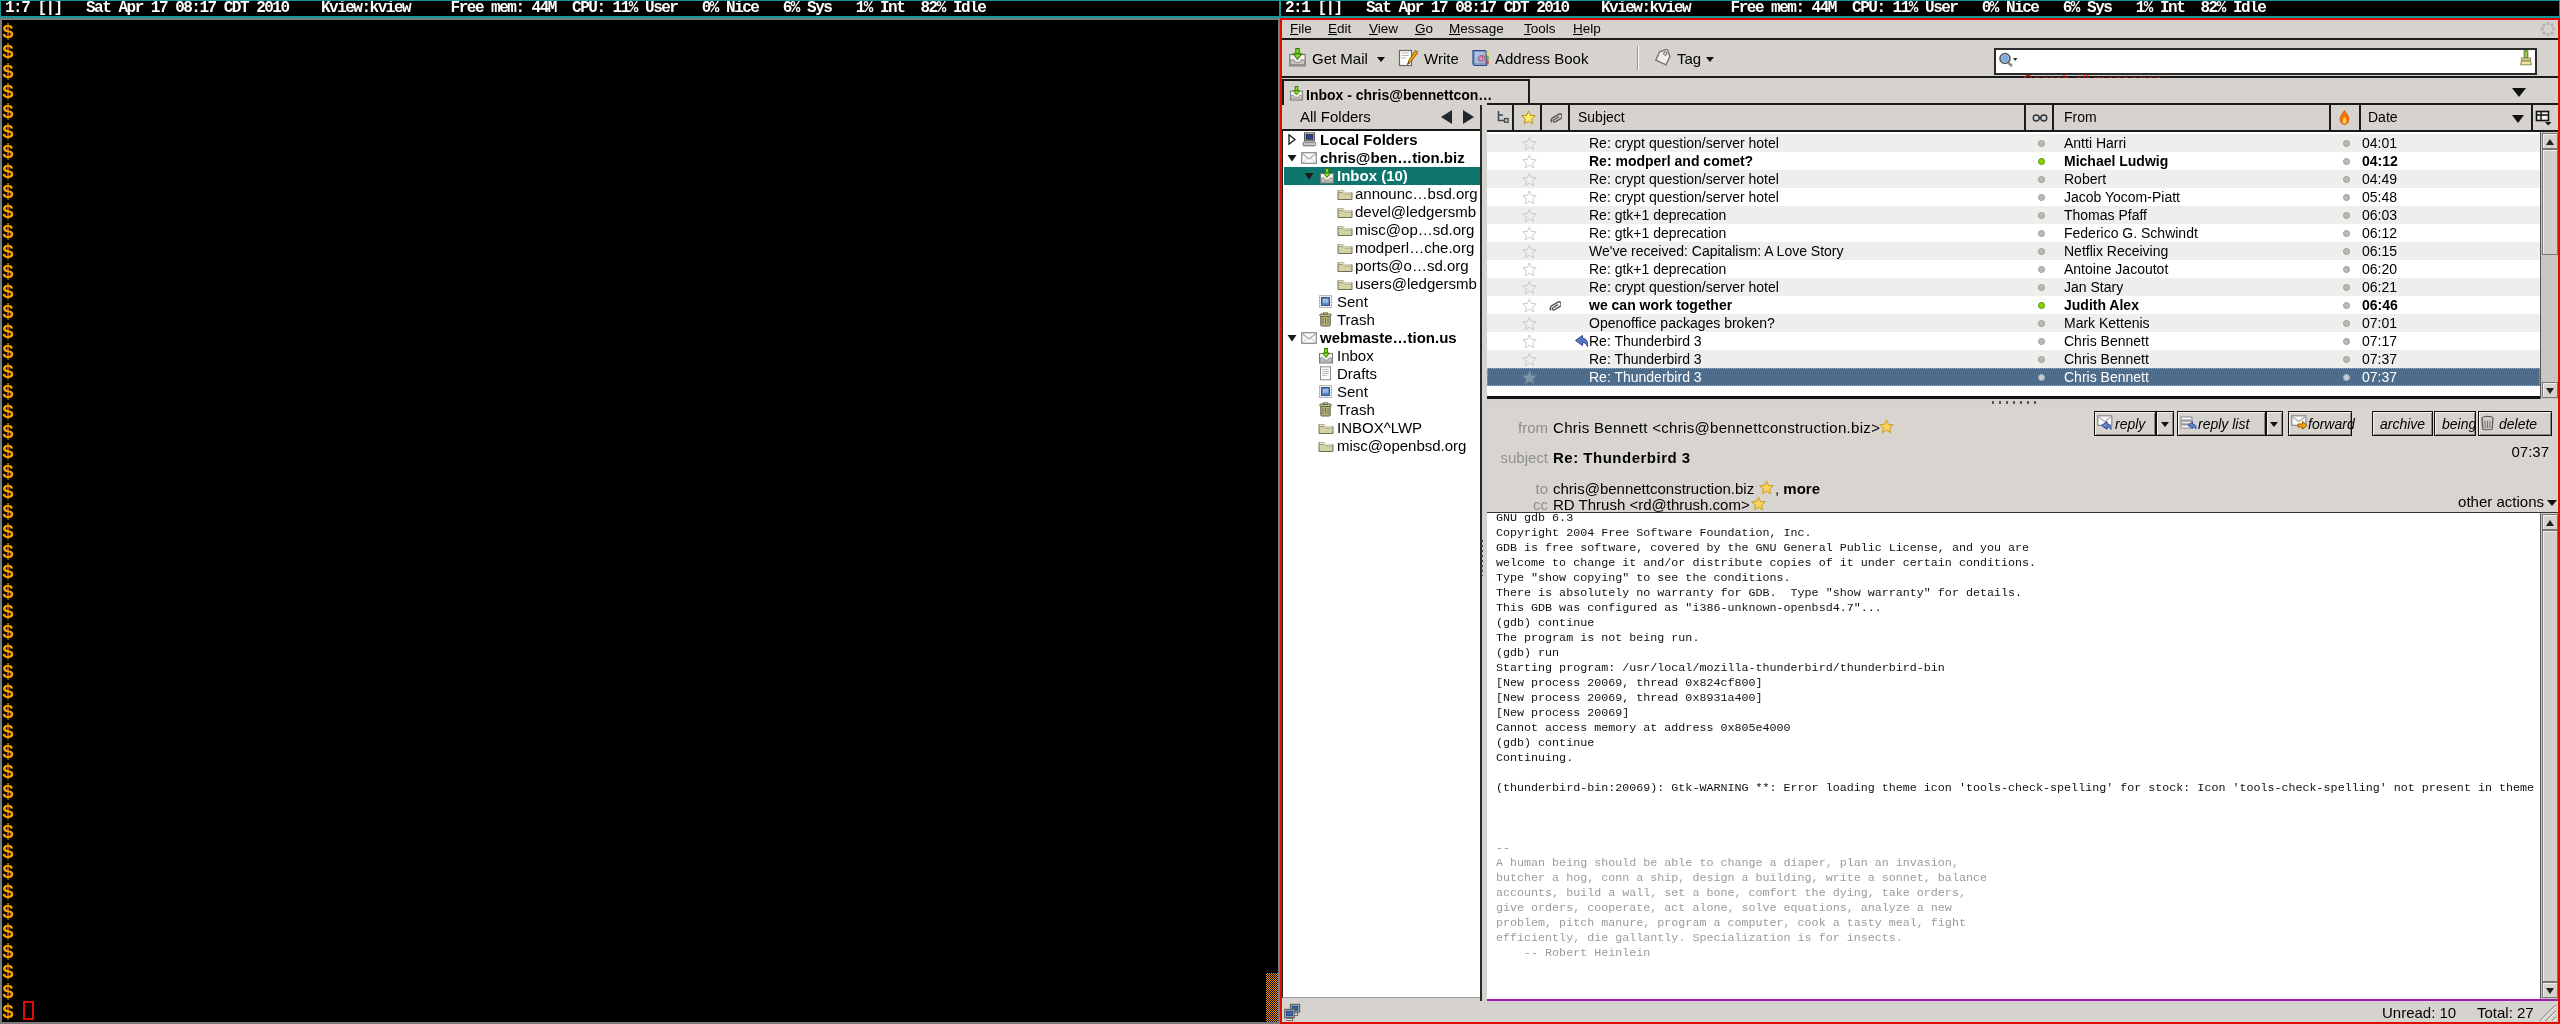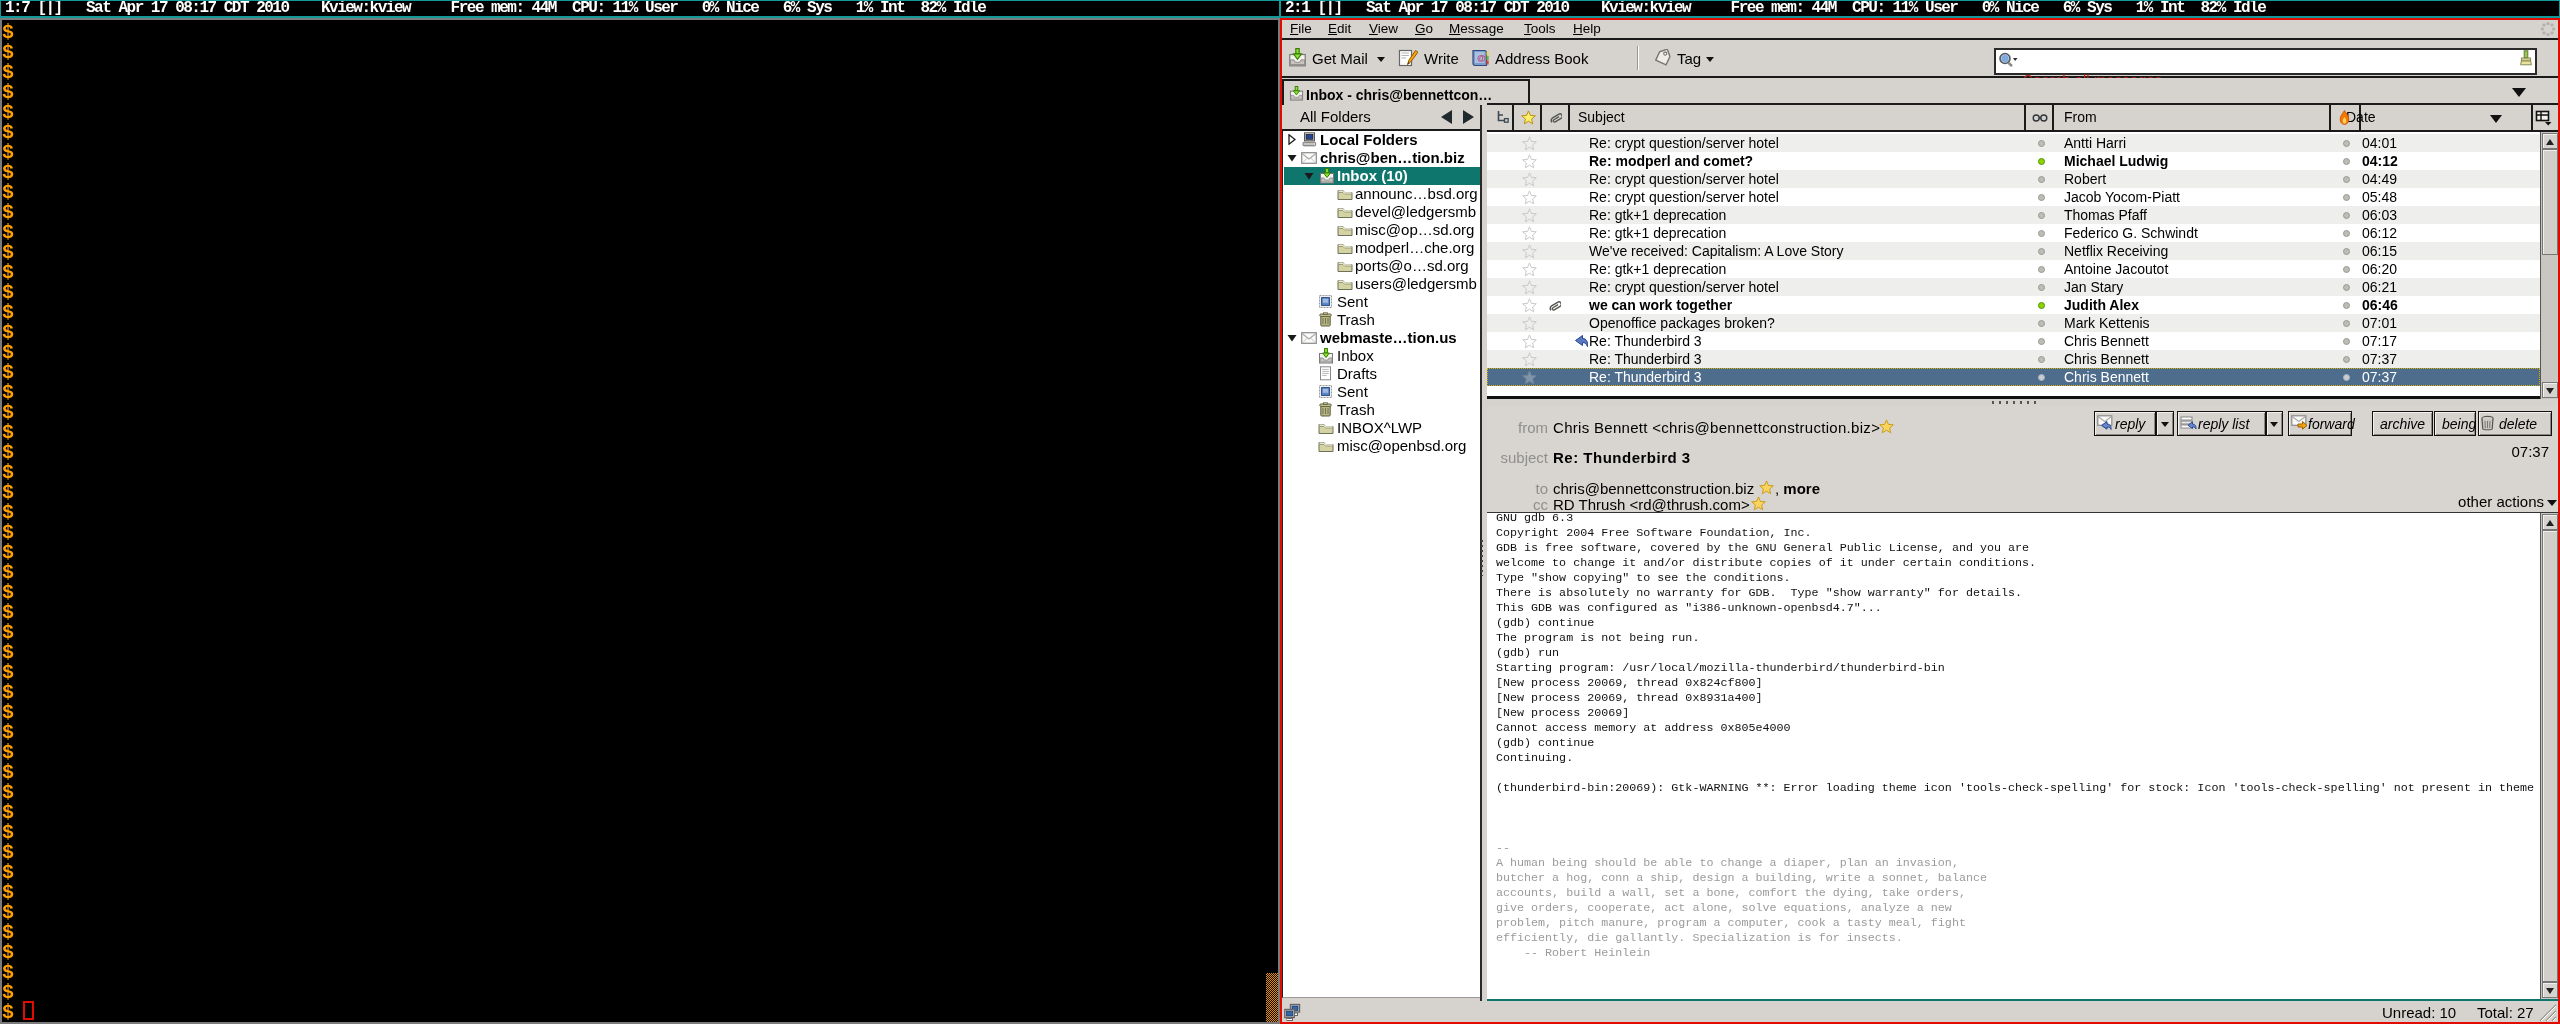--- a/index.html
+++ b/index.html
@@ -53,21 +53,21 @@
 .tri-dn{position:absolute;left:3px;top:5px;width:0;height:0;border-left:4px solid transparent;border-right:4px solid transparent;border-top:6px solid #222;}
 
 #hsplit{left:205px;top:379px;width:1071px;height:7px;background:#d6d3ce;}
 
 #hpane{left:205px;top:386px;width:1071px;height:107px;background:#d8d5d0;border-bottom:1px solid #333;box-sizing:border-box;font-size:15px;}
 #hpane .lab{position:absolute;color:#8f8f8f;text-align:right;width:56px;left:5px;}
 #hpane .val{position:absolute;left:66px;white-space:nowrap;}
 .hbtn{position:absolute;top:5px;height:25px;box-sizing:border-box;background:#d6d3ce;border:1px solid #111;box-shadow:inset 1px 1px 0 #f3f1ee,inset -1px -1px 0 #8a8880;font-size:14px;}
 .hbtn .bt{position:absolute;top:4px;font-style:italic;}
 
-#bpane{left:205px;top:493px;width:1071px;height:488px;background:#fff;border-bottom:2px solid #0f766e;box-sizing:border-box;overflow:hidden;}
+#bpane{left:205px;top:493px;width:1071px;height:488px;background:#fff;border-bottom:2px solid #a21caf;box-sizing:border-box;overflow:hidden;}
 #btext{position:absolute;left:9px;top:-2px;margin:0;font-family:"Liberation Mono",monospace;font-size:11.7px;line-height:15px;color:#111;}
 #btext .sig{color:#9b9b9b;}
 #bsb{position:absolute;left:1053px;top:0;width:18px;height:486px;background:#cac7c2;border-left:1px solid #555;box-sizing:border-box;}
 
 #sbar{left:0;top:981px;width:1276px;height:21px;background:#d6d3ce;font-size:15px;}
 #sbar span{position:absolute;top:3px;}
 </style></head>
 <body>
 <div class="bar" id="bar1">1:7 [|]   Sat Apr 17 08:17 CDT 2010    Kview:kview     Free mem: 44M  CPU: 11% User   0% Nice   6% Sys   1% Int  82% Idle</div>
 <div class="bar" id="bar2" style="left:1280px">2:1 [|]   Sat Apr 17 08:17 CDT 2010    Kview:kview     Free mem: 44M  CPU: 11% User   0% Nice   6% Sys   1% Int  82% Idle</div>
@@ -389,21 +389,21 @@
         <div class="hcell" style="left:27px;width:28px"></div>
         <div class="hcell" style="left:55px;width:28px"></div>
         <div class="hcell" style="left:83px;width:456px">
           <span style="position:absolute;left:8px;top:4px">Subject</span>
         </div>
         <div class="hcell" style="left:539px;width:28px"></div>
         <div class="hcell" style="left:567px;width:277px">
           <span style="position:absolute;left:10px;top:4px">From</span>
         </div>
         <div class="hcell" style="left:844px;width:30px"></div>
-        <div class="hcell" style="left:852px;width:170px;border-right:none">
+        <div class="hcell" style="left:874px;width:170px;border-right:none">
           <span style="position:absolute;left:7px;top:4px">Date</span>
           <i class="dna" style="left:151px;top:10px;border-left-width:6px;border-right-width:6px;border-top-width:8px;"></i>
         </div>
         <div class="hcell" style="left:1044px;width:27px;border-left:2px solid #1a1a1a;border-right:none"></div>
         <svg style="left:9px;top:5px" width="13" height="15" viewBox="0 0 13 15">
           <path d="M2.5 1 L2.5 10.5 L9 10.5 M2.5 5 L7 5" fill="none" stroke="#3c4a55" stroke-width="1.6"></path>
           <rect x="8.5" y="8.6" width="3.6" height="3.6" fill="none" stroke="#3c4a55" stroke-width="1.3"></rect>
         </svg>
         <svg style="left:34px;top:5px" width="15" height="15" viewBox="0 0 15 15">
           <path d="M7.5 0.9 L9.4 5.4 L14.3 5.8 L10.6 9 L11.7 13.8 L7.5 11.2 L3.3 13.8 L4.4 9 L0.7 5.8 L5.6 5.4 Z" fill="#fbef6b" stroke="#b98f14" stroke-width="1"></path>

